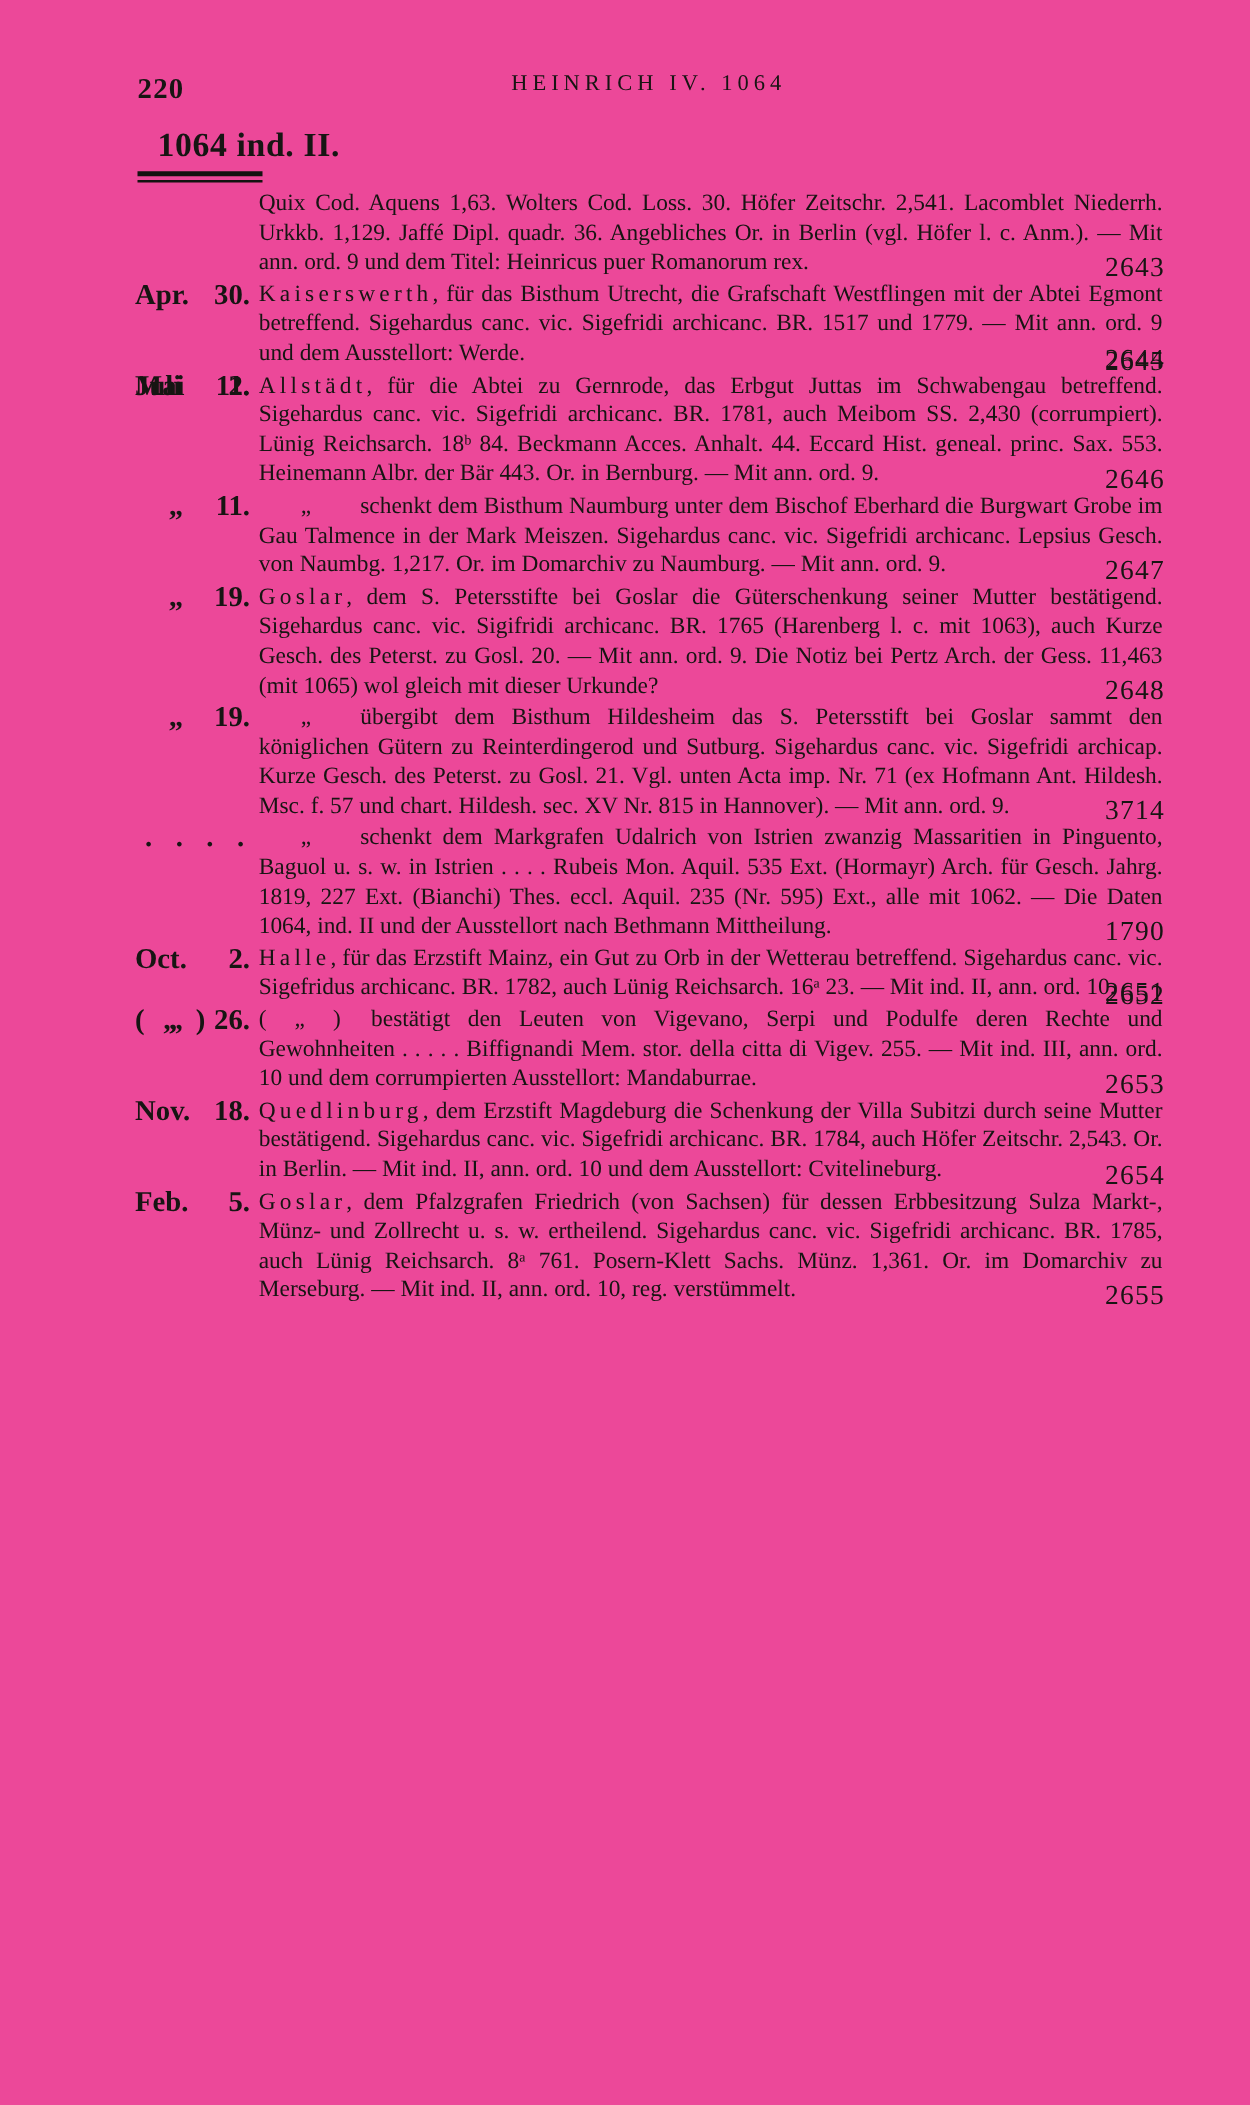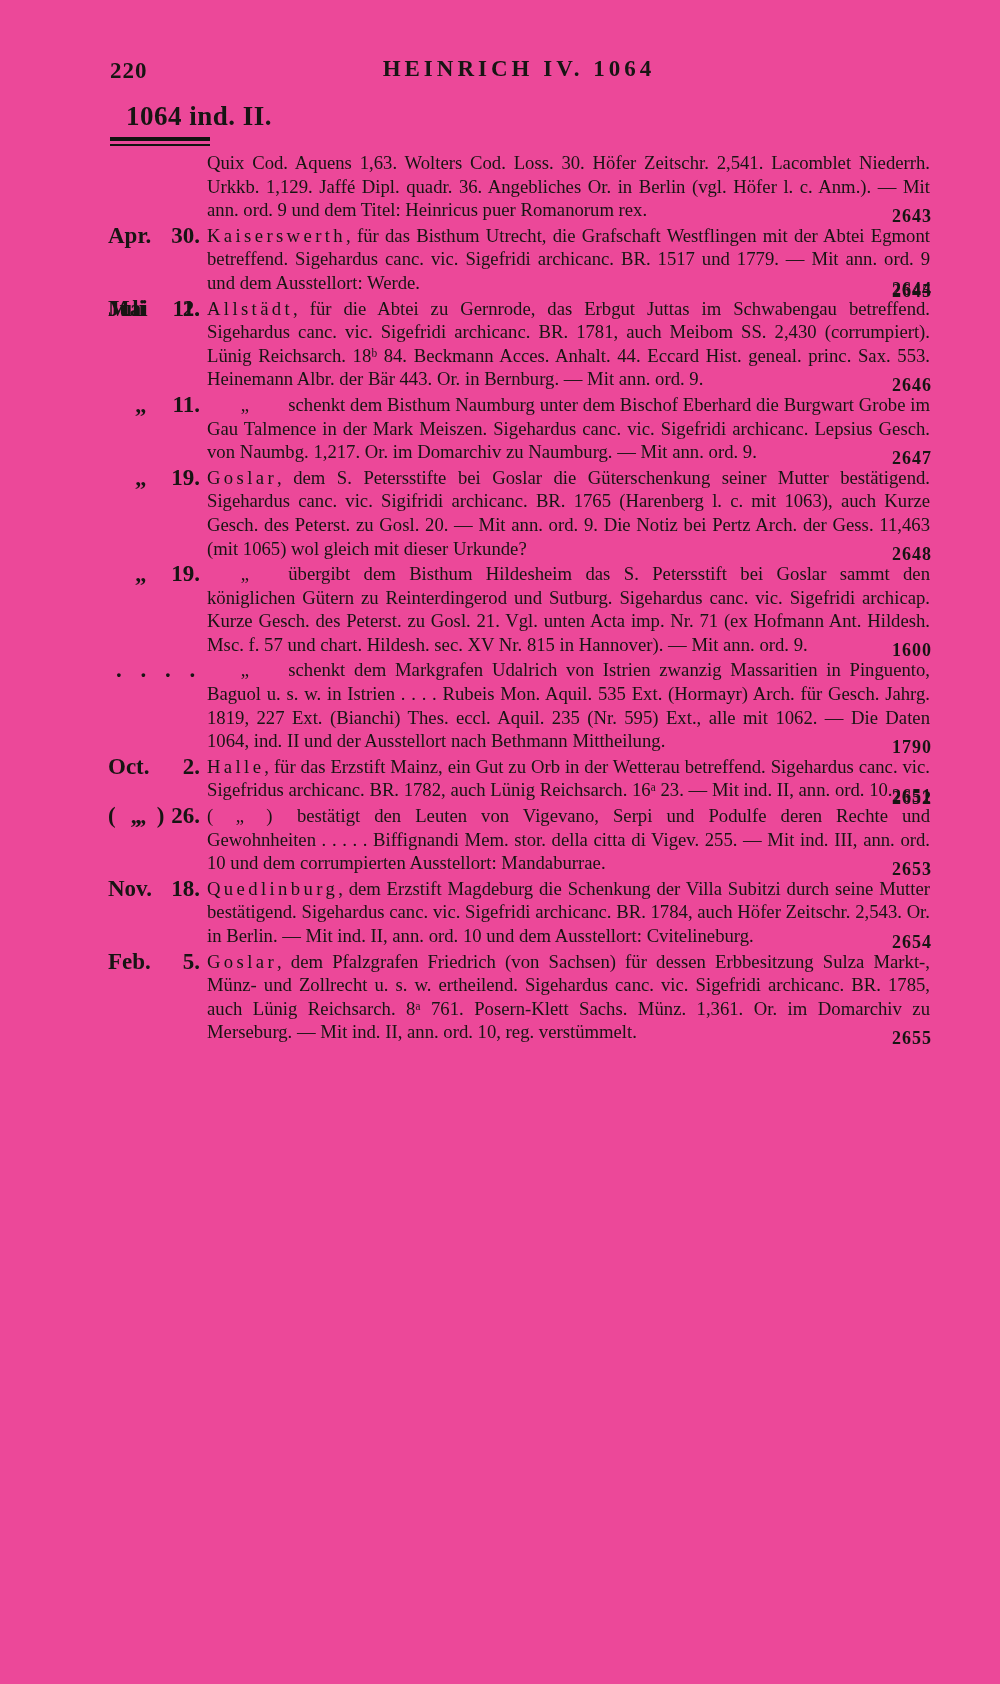--- a/index.html
+++ b/index.html
@@ -28,22 +28,22 @@
     position: absolute;
     left: 2px;
     top: 2px;
     font-size: 23px;
     font-weight: bold;
     letter-spacing: 1px;
   }
   .running {
     display: block;
     text-align: center;
-    font-size: 23px;
-    font-weight: bold;
+    font-size: 18px;
+    font-weight: normal;
     letter-spacing: 4px;
     white-space: nowrap;
   }
   
   .section {
     position: absolute;
     top: 101px;
     left: 110px;
   }
   .section .shead {
@@ -94,22 +94,22 @@
   .date .m.paren-m { word-spacing: 9px; }
   
   .opening.sperr { letter-spacing: 0.18em; }
   .opening.dopen { margin: 0 2.1em 0 1.8em; }
   .opening.popen { margin-right: 1.3em; word-spacing: 0.45em; }
   
   .recnum {
     position: absolute;
     right: -2px;
     bottom: -3px;
-    font-size: 18px;
-    font-weight: bold;
+    font-size: 22px;
+    font-weight: normal;
     letter-spacing: 1px;
     line-height: 1;
   }
 </style>
 </head>
 <body>
 
 <div class="page">
 
   <div class="header">
@@ -176,21 +176,21 @@
       <p class="body"><span class="opening sperr">Goslar</span><span class="bt">, dem S. Petersstifte bei Goslar die Güterschenkung seiner Mutter bestätigend.  Sigehardus canc. vic. Sigifridi archicanc.  BR. 1765 (Harenberg l. c. mit 1063), auch Kurze Gesch. des Peterst. zu Gosl. 20. — Mit ann. ord. 9.  Die Notiz bei Pertz Arch. der Gess. 11,463 (mit 1065) wol gleich mit dieser Urkunde?</span></p>
       <span class="recnum">2648</span>
     </div>
 
     <div class="entry">
       <span class="date">
         <span class="m ditto-m">„</span>
         <span class="d">19.</span>
       </span>
       <p class="body"><span class="opening dopen">„</span><span class="bt">übergibt dem Bisthum Hildesheim das S. Petersstift bei Goslar sammt den königlichen Gütern zu Reinterdingerod und Sutburg.  Sigehardus canc. vic. Sigefridi archicap.  Kurze Gesch. des Peterst. zu Gosl. 21.  Vgl. unten Acta imp. Nr. 71 (ex Hofmann Ant. Hildesh. Msc. f. 57 und chart. Hildesh. sec. XV Nr. 815 in Hannover). — Mit ann. ord. 9.</span></p>
-      <span class="recnum">1600</span>
+      <span class="recnum">3714</span>
     </div>
 
     <div class="entry">
       <span class="date">
         <span class="m dots-m">. . . .</span>
         <span class="d"></span>
       </span>
       <p class="body"><span class="opening dopen">„</span><span class="bt">schenkt dem Markgrafen Udalrich von Istrien zwanzig Massaritien in Pinguento, Baguol u. s. w. in Istrien . . . .  Rubeis Mon. Aquil. 535 Ext. (Hormayr) Arch. für Gesch. Jahrg. 1819, 227 Ext.  (Bianchi) Thes. eccl. Aquil. 235 (Nr. 595) Ext., alle mit 1062. — Die Daten 1064, ind. II und der Ausstellort nach Bethmann Mittheilung.</span></p>
       <span class="recnum">1790</span>
     </div>

